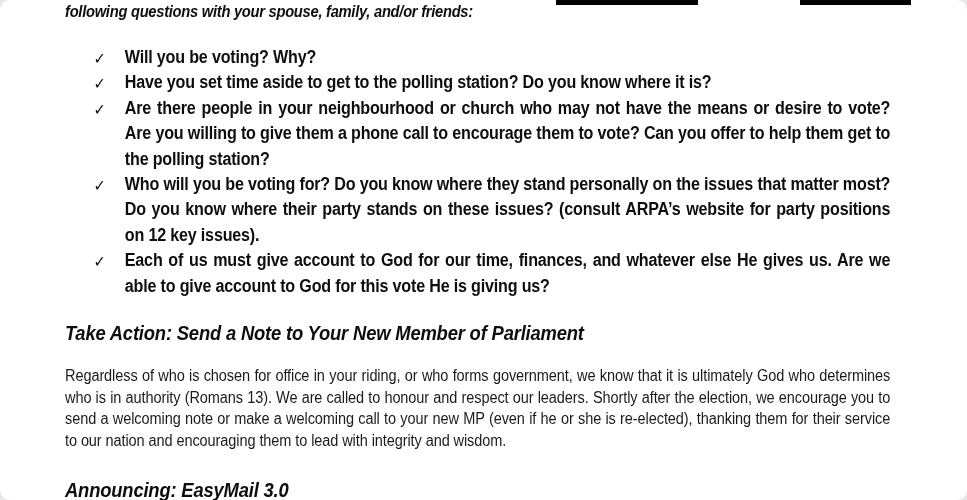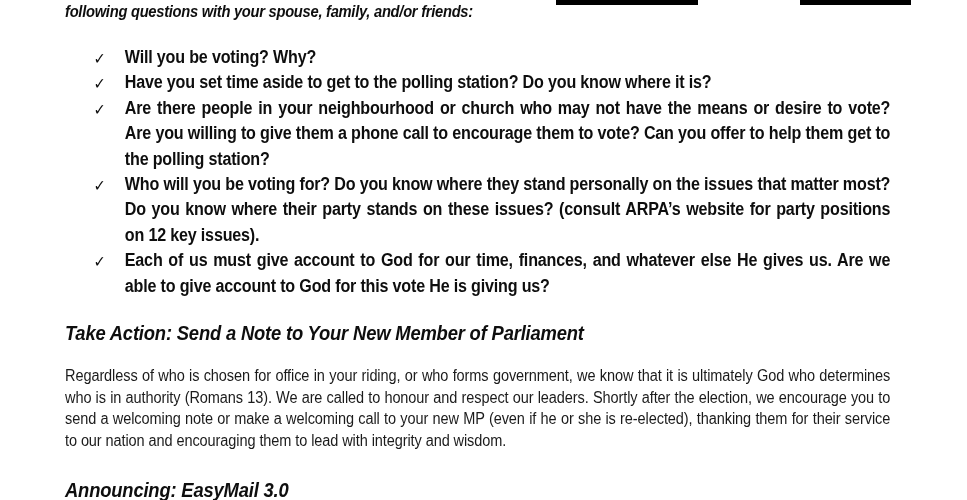--- a/index.html
+++ b/index.html
@@ -5,20 +5,21 @@
   html, body { margin: 0; padding: 0; }
   body { background: #e8e8e8; font-family: "Liberation Sans", sans-serif; }
 
   .page {
     position: relative;
     width: 967px;
     height: 500px;
     background: #ffffff;
     overflow: hidden;
     color: #0e0e0e;
+    border-radius: 10px;
   }
 
   
   .frag { position: absolute; top: 0; height: 5px; background: #000; }
   .frag-left  { left: 556px; width: 142px; }
   .frag-right { left: 800px; width: 111px; }
 
   
   .content {
     position: absolute;

